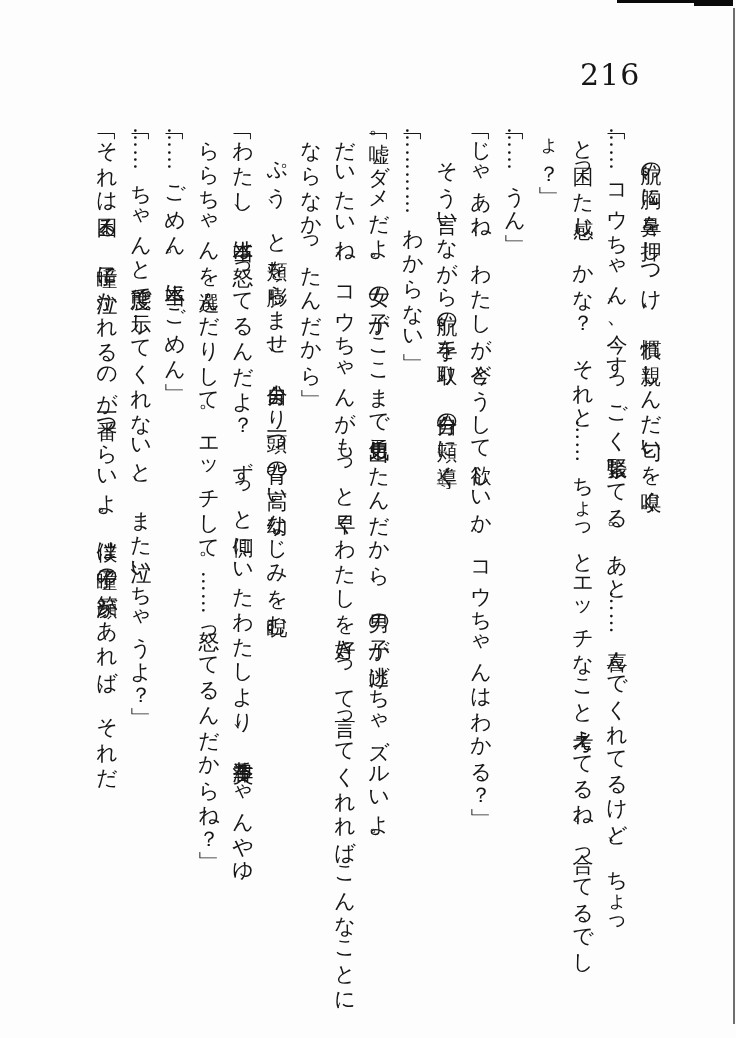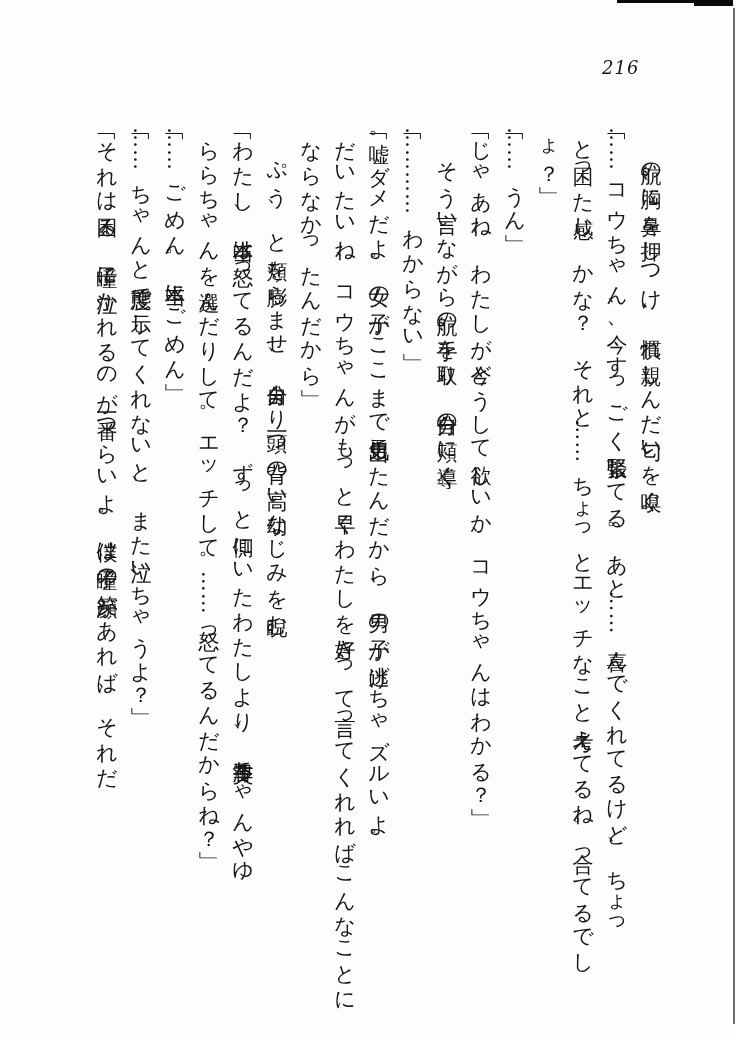--- a/index.html
+++ b/index.html
@@ -30,23 +30,22 @@
   }
   
   .edge-line {
     position: absolute;
     left: 733px; top: 8px;
     width: 2px; height: 1016px;
     background: var(--edge, #6e6e6e);
   }
   .page-number {
     position: absolute;
-    left: 602px; top: 57px;
-    font-size: 18px;
-    font-style: italic;
+    left: 580px; top: 57px;
+    font-size: 30px;
     letter-spacing: 1px;
     color: var(--ink, #161616);
   }
   .text-block {
     position: absolute;
     top: 126px;
     right: 68px;
     height: 880px;
     writing-mode: vertical-rl;
     -webkit-writing-mode: vertical-rl;

